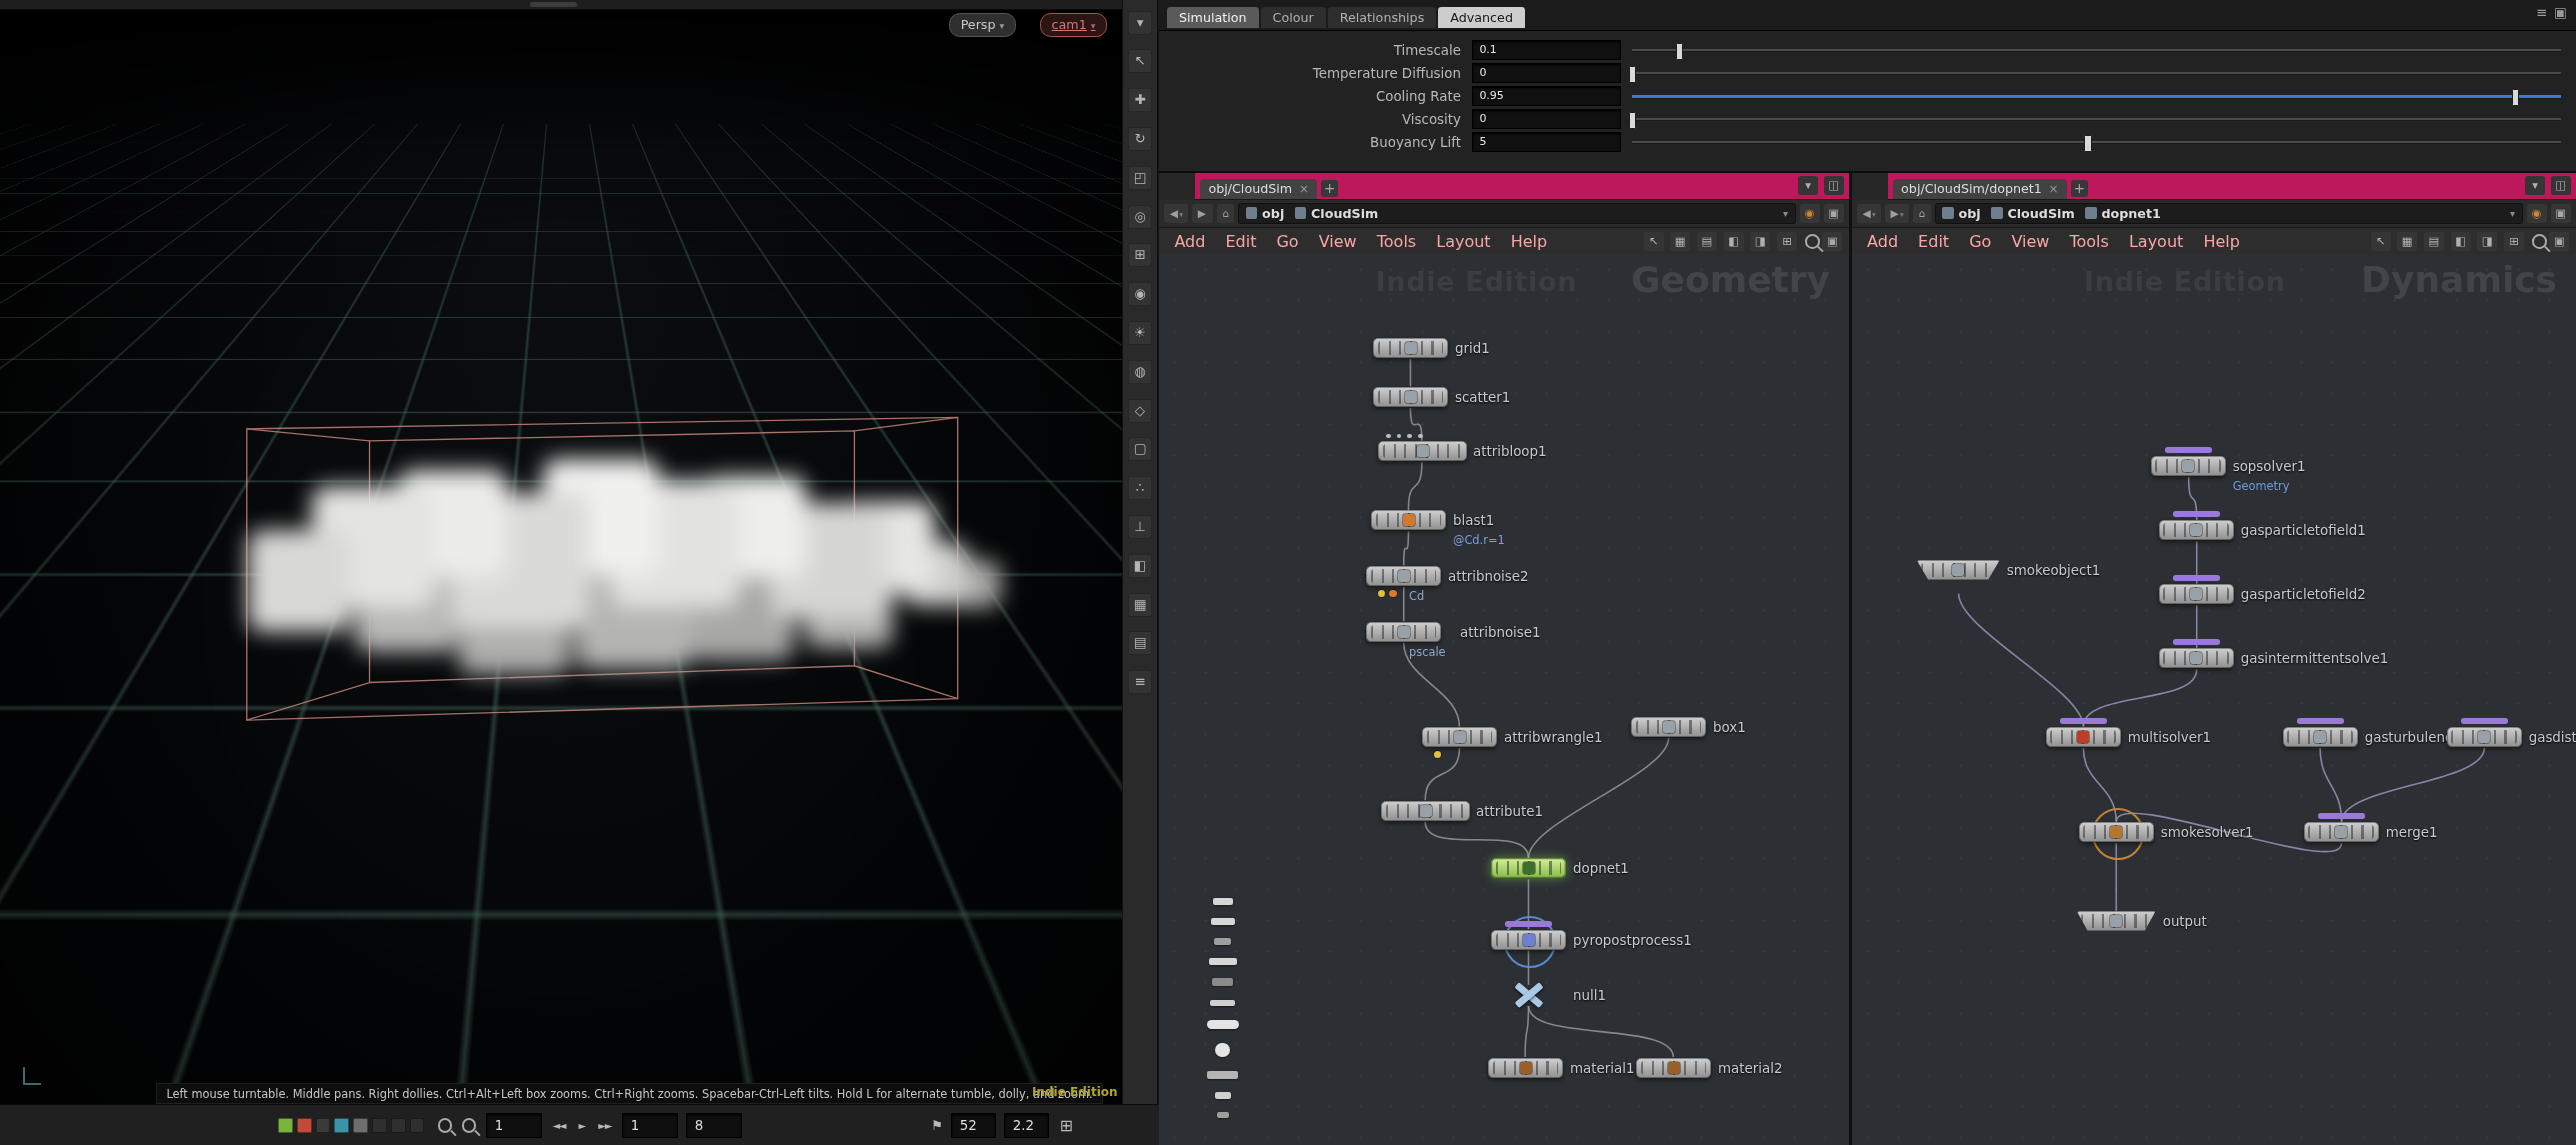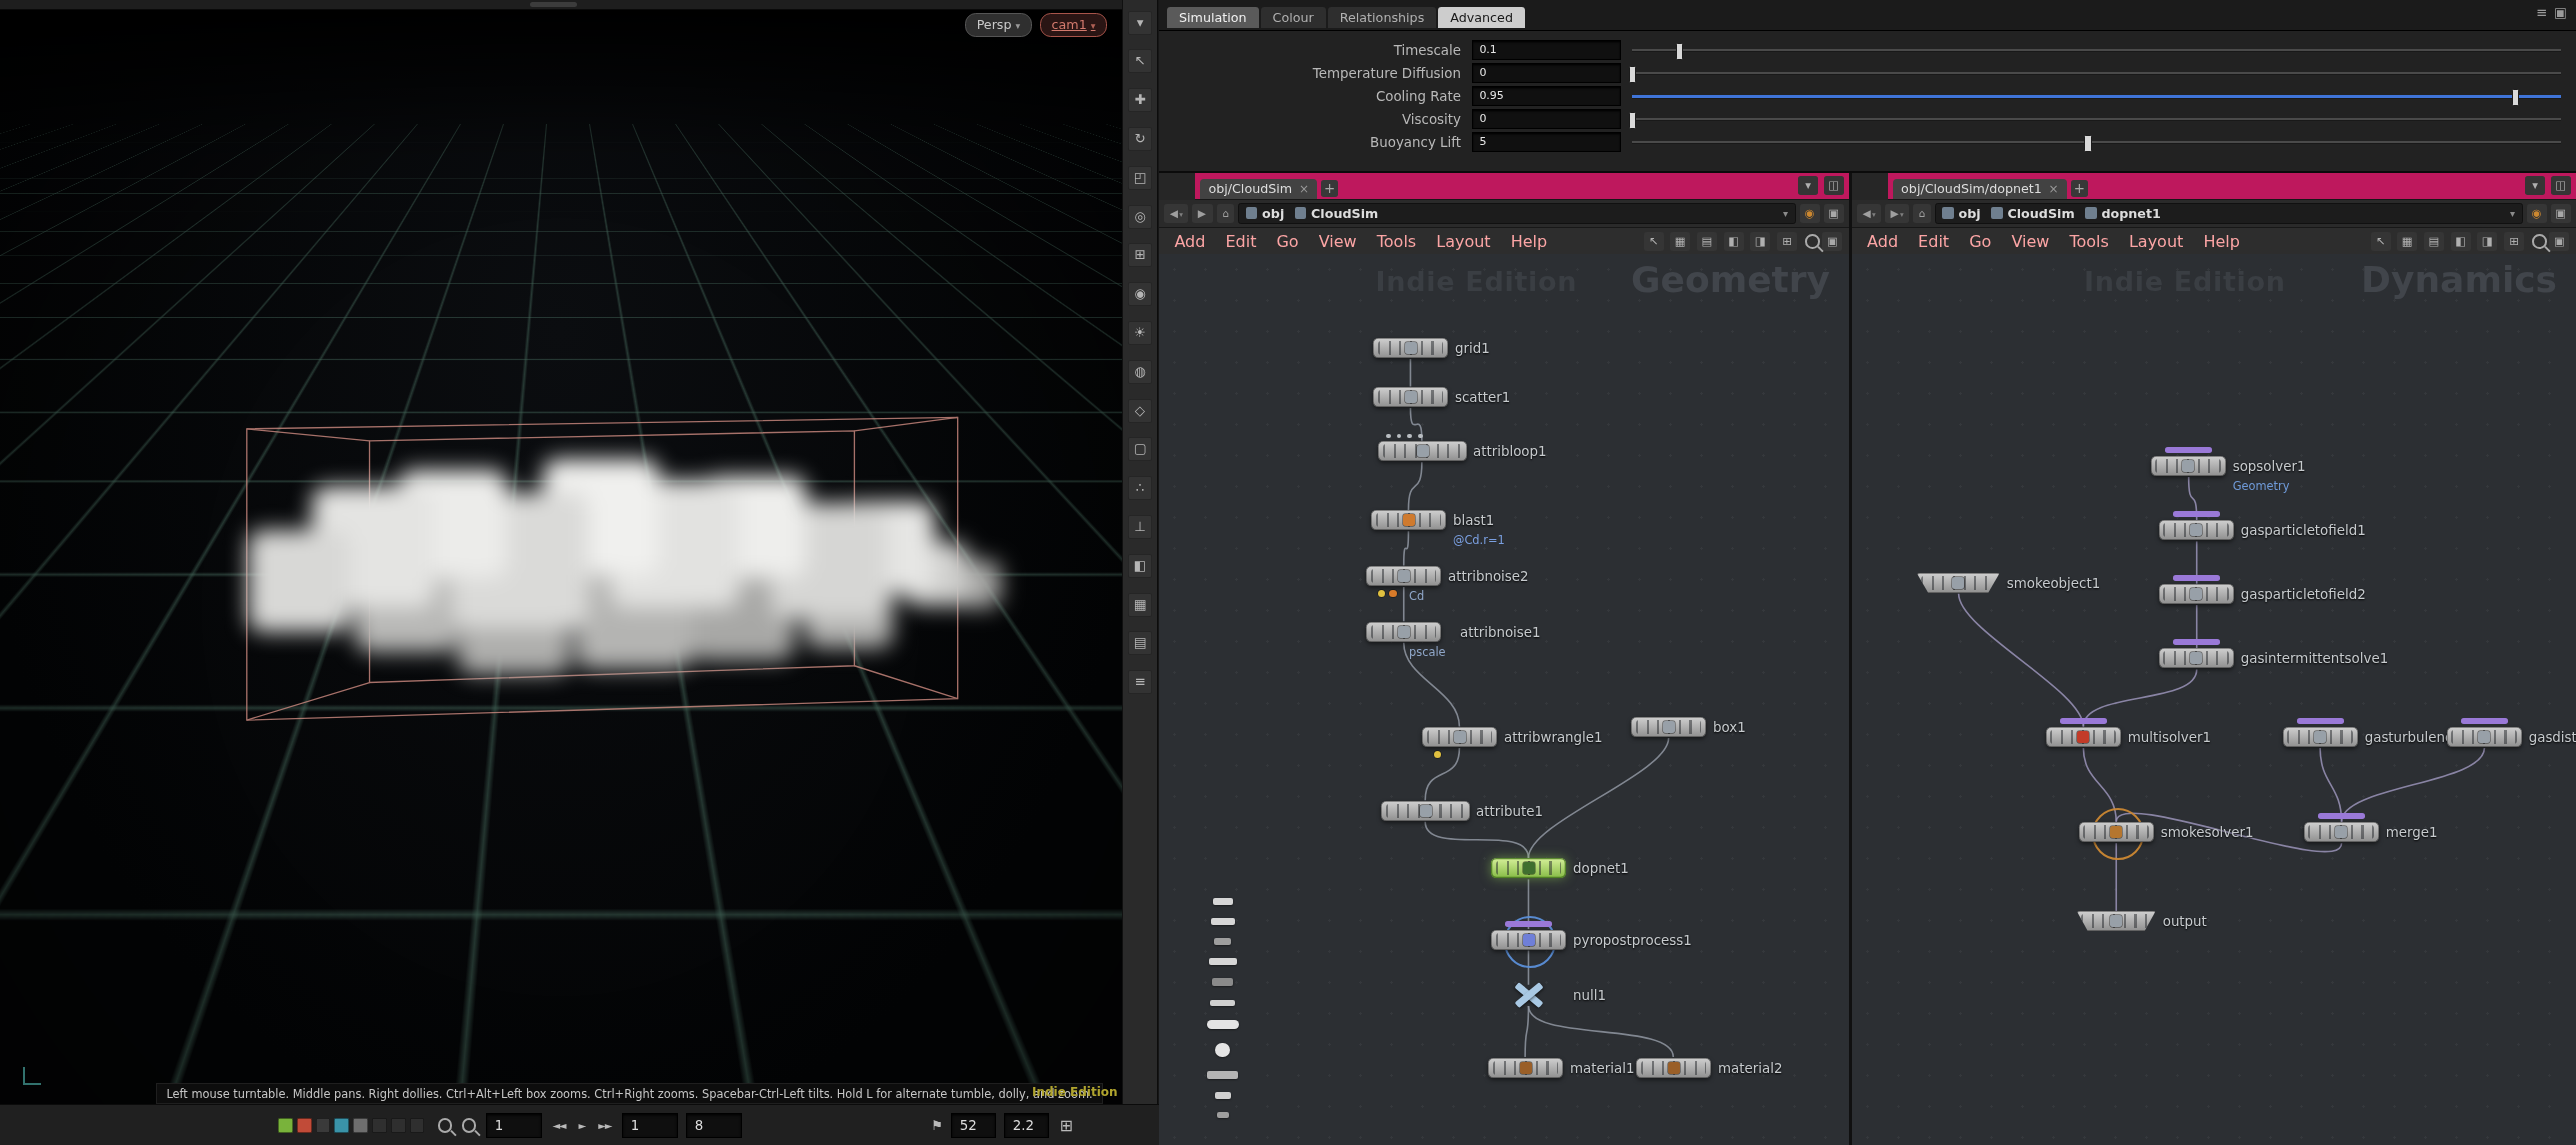--- a/index.html
+++ b/index.html
@@ -22,21 +22,21 @@
   #cloud{position:absolute;left:295px;top:550px;width:8px;height:8px;border-radius:50%;
     filter:blur(10.7px);background:#e0e0de;
     box-shadow:0 27px 0 47px #d8d8d6,74px -6.7px 0 57px #e4e4e2,154px -30px 0 50px #ececea,
       221px 6.7px 0 64px #dadad8,302px -37px 0 54px #f0f0ee,376px -10px 0 60px #e2e2e0,
       456px -27px 0 47px #eeeeec,530px 6.7px 0 54px #d6d6d4,590px -6.7px 0 42px #e6e6e4,
       107px 47px 0 47px #b8b8b6,215px 64px 0 52px #aeaeac,335px 57px 0 54px #b4b4b2,
       443px 54px 0 48px #a8a8a6,550px 50px 0 40px #b0b0ae,637px 20px 0 28px #cfcfcd,
       678px 30px 0 20px #a5a5a3;}
   #vp-top{position:absolute;left:0;top:0;width:100%;height:9.4px;background:#1e1e1e;border-bottom:0.7px solid #0a0a0a;}
   #vp-top .handle{position:absolute;left:530px;top:2px;width:47px;height:5.4px;background:#3c3c3c;border-radius:2.7px;}
-  #vp-corner-hud{position:absolute;top:13.4px;right:14.8px;display:flex;gap:8px;justify-content:space-between;}
+  #vp-corner-hud{position:absolute;top:13.4px;right:14.8px;display:flex;gap:24px;justify-content:space-between;}
   .vpbtn{height:21.5px;line-height:21.5px;padding:0 10.7px;border-radius:10.7px;background:#2f2f2f;
     border:0.7px solid #555;color:#c9c9c9;font-size:12.7px;white-space:nowrap;}
   .vpbtn .caret{font-size:9.4px;color:#999;margin-left:4px;}
   .vpbtn.cam{background:#2a1514;border:0.7px solid #a8544a;color:#d2796d;text-decoration:underline;}
   .vpbtn.cam .caret{color:#b06055;}
   #axis-gizmo{position:absolute;left:23px;top:1067px;width:16px;height:16px;
     border-left:2px solid #3f8f8a;border-bottom:2px solid #3f8f8a;opacity:.8;}
   #vp-status{position:absolute;left:156px;top:1083px;background:#0d0d0d;padding:2.7px 9.4px;
     font-size:11.4px;color:#c6c6c6;white-space:nowrap;border:0.7px solid #1f1f1f;}
   #vp-edition{position:absolute;left:1032px;top:1085px;font-size:12px;color:#b0a42e;font-weight:bold;}
@@ -587,21 +587,21 @@
               <div class="nlabel" style="left: 82px;">gasparticletofield2</div>
             </div>
             <div class="node" style="left: 307px; top: 394px; width: 75px;">
               <div class="stripe" style="background: rgb(154, 121, 216); width: 47px; left: 14.3px;"></div>
               <div class="shape">
                 <div class="ticks"></div>
                 <div class="nicon" style="background: rgb(152, 160, 168);"></div>
               </div>
               <div class="nlabel" style="left: 82px;">gasintermittentsolve1</div>
             </div>
-            <div class="node" style="left: 65px; top: 319px; width: 83px;">
+            <div class="node" style="left: 65px; top: 306px; width: 83px;">
               <div class="shape trapz">
                 <div class="ticks"></div>
                 <div class="nicon" style="background: rgb(152, 160, 168);"></div>
               </div>
               <div class="nlabel" style="left: 90px;">smokeobject1</div>
             </div>
             <div class="node" style="left: 194px; top: 473px; width: 75px;">
               <div class="stripe" style="background: rgb(154, 121, 216); width: 47px; left: 14.3px;"></div>
               <div class="shape">
                 <div class="ticks"></div>

